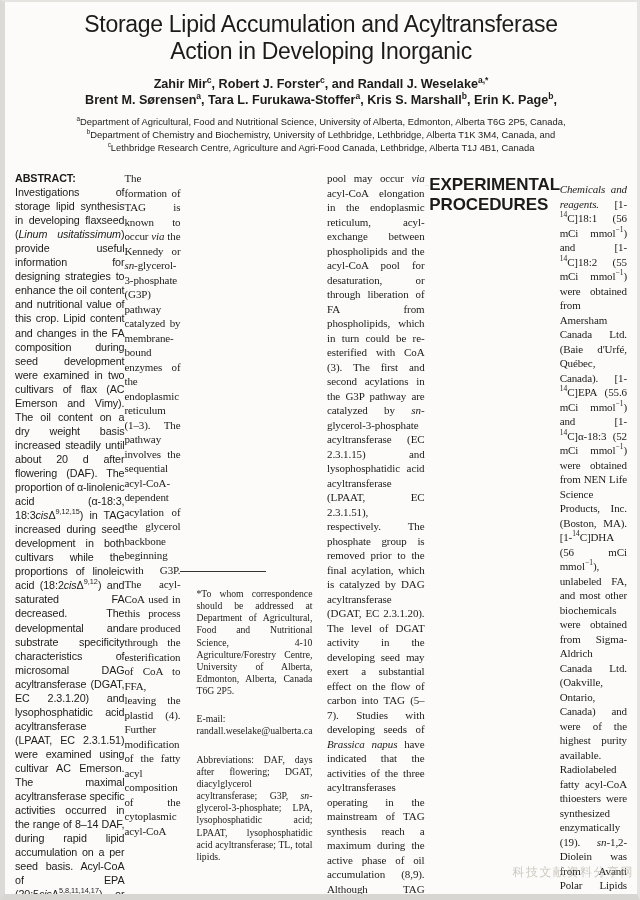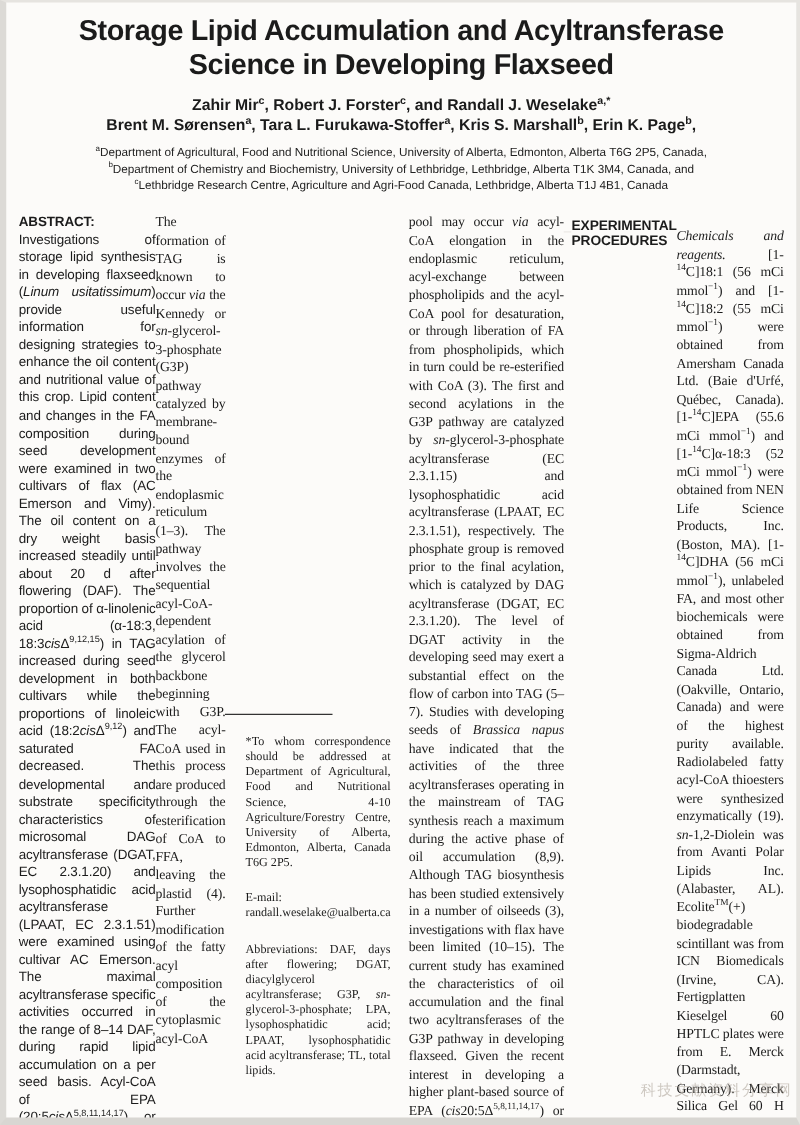--- a/index.html
+++ b/index.html
@@ -12,21 +12,21 @@
     border-top:2px solid #e6e4e0;
     border-right:3px solid #e6e4e0;
     border-bottom:6px solid #d8d6d2;
     overflow:hidden;
     color:#1b1b1b;
     font-family:"Liberation Serif", serif;
   }
   .header{text-align:center;padding-top:9px;}
   .title{
     font-family:"Liberation Sans", sans-serif;
-    font-weight:bold;font-size:23px;line-height:27px;
+    font-weight:normal;font-size:23px;line-height:27px;
     letter-spacing:-0.3px;margin:0;
   }
   .authors{
     font-family:"Liberation Sans", sans-serif;
     font-weight:bold;font-size:12.6px;line-height:16px;
     margin-top:11px;
   }
   .affiliations{
     font-family:"Liberation Sans", sans-serif;
     font-size:9.4px;line-height:13px;margin-top:7px;color:#222;
@@ -52,21 +52,21 @@
   .intro{}
   .fn-block{margin-top:auto;}
   .fn-rule{border:none;border-top:1.2px solid #333;width:86px;margin:0 0 3px 0;}
   .footnote{
     font-size:9.7px;line-height:12.15px;text-align:justify;margin:16px;
   }
   .footnote + .footnote{margin-top:3px;}
   .faint-rule{border:none;border-top:1px solid #eceae6;margin:14px 0 0 0;width:100%;}
   .section-heading{
     font-family:"Liberation Sans", sans-serif;
-    font-weight:bold;font-size:11px;letter-spacing:-0.1px;
+    font-weight:bold;font-size:17px;letter-spacing:-0.1px;
     margin:4px 0 0 0;
   }
   .chemicals{margin-top:11px;}
   sup{font-size:68%;line-height:0;vertical-align:super;letter-spacing:0;}
   .watermark{
     position:absolute;right:3px;bottom:13px;
     font-family:"Liberation Sans", sans-serif;
     font-size:12px;letter-spacing:1.5px;
     color:rgba(168,158,148,0.55);
     filter:blur(0.4px);
@@ -74,21 +74,21 @@
   }
 </style>
 </head>
 <body>
 
 <div class="page">
 
   <div class="header">
     <h1 class="title">
       <span>Storage Lipid Accumulation and Acyltransferase</span><br>
-      <span>Science in Developing Flaxseed</span>
+      <span>Action in Developing Inorganic</span>
     </h1>
     <div class="authors">
       <div>Zahir Mir<sup>c</sup>, Robert J. Forster<sup>c</sup>, and Randall J. Weselake<sup>a,*</sup></div>
       <div>Brent M. Sørensen<sup>a</sup>, Tara L. Furukawa-Stoffer<sup>a</sup>, Kris S. Marshall<sup>b</sup>, Erin K. Page<sup>b</sup>,</div>
     </div>
     <div class="affiliations">
       <div><sup>a</sup>Department of Agricultural, Food and Nutritional Science, University of Alberta, Edmonton, Alberta T6G 2P5, Canada,</div>
       <div><sup>b</sup>Department of Chemistry and Biochemistry, University of Lethbridge, Lethbridge, Alberta T1K 3M4, Canada, and</div>
       <div><sup>c</sup>Lethbridge Research Centre, Agriculture and Agri-Food Canada, Lethbridge, Alberta T1J 4B1, Canada</div>
     </div>

